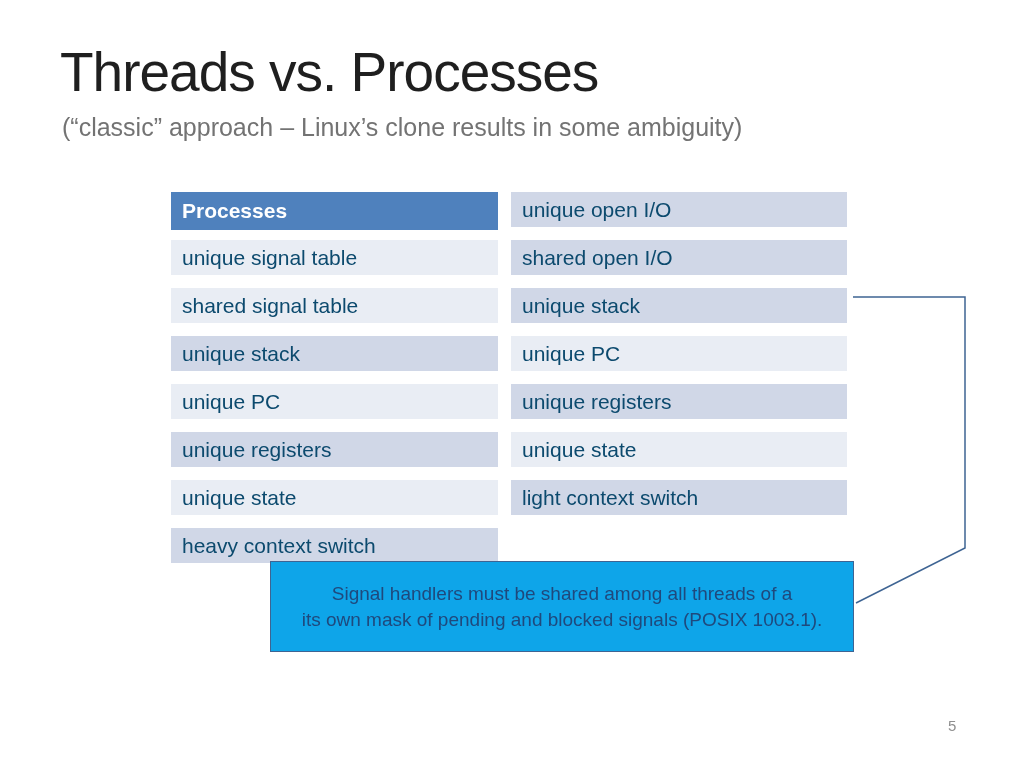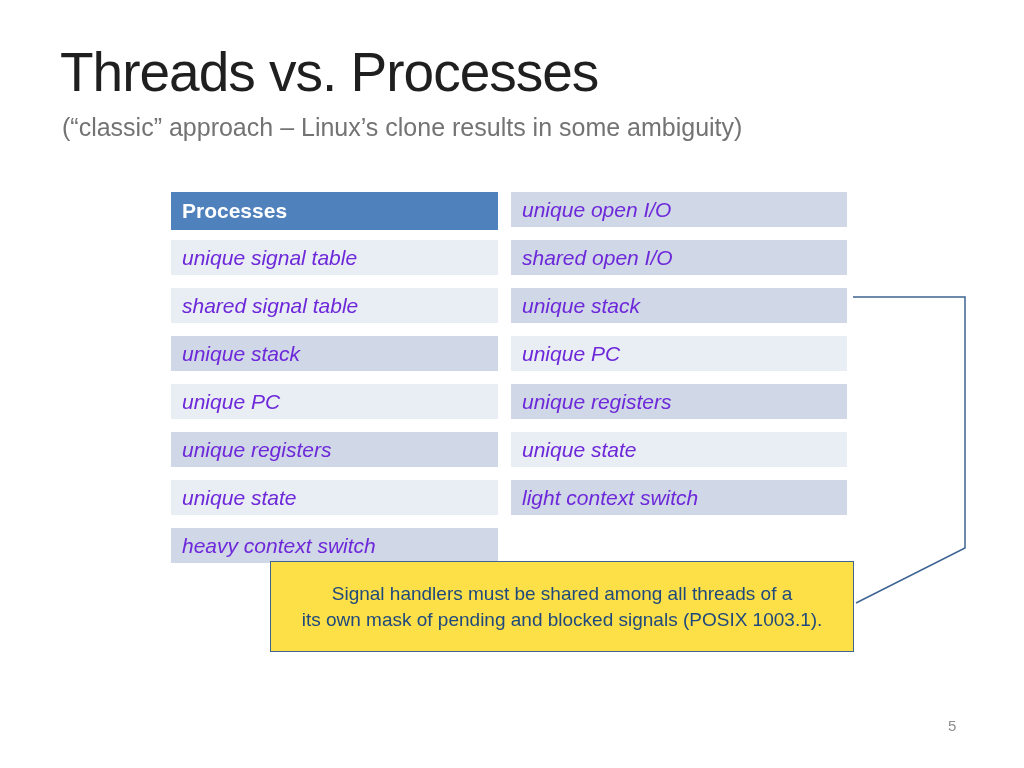--- a/index.html
+++ b/index.html
@@ -54,46 +54,45 @@
     color: #ffffff;
     font-weight: bold;
     font-size: 21px;
     display: flex;
     align-items: center;
     padding-left: 11px;
     box-sizing: border-box;
   }
   .cmp-table .cell {
     font-size: 21px;
-    color: #6d28d9;
+    color: #0c4a6e;
     display: flex;
     align-items: center;
     padding-left: 11px;
     box-sizing: border-box;
-    font-style: italic;
   }
   .cmp-table .band-dark  { background: var(--row-dark); }
   .cmp-table .band-light { background: var(--row-light); }
   .connector-svg {
     position: absolute;
     left: 0;
     top: 0;
     width: 1024px;
     height: 768px;
     pointer-events: none;
   }
   .callout {
     position: absolute;
     left: 270px;
     top: 561px;
     width: 584px;
     height: 91px;
     box-sizing: border-box;
     border: 1.5px solid var(--connector);
-    background: #fde047;
+    background: #0ea5e9;
     display: flex;
     flex-direction: column;
     justify-content: center;
     align-items: center;
     text-align: center;
   }
   .callout .line {
     font-size: 19px;
     line-height: 26px;
     color: var(--callout-text);

